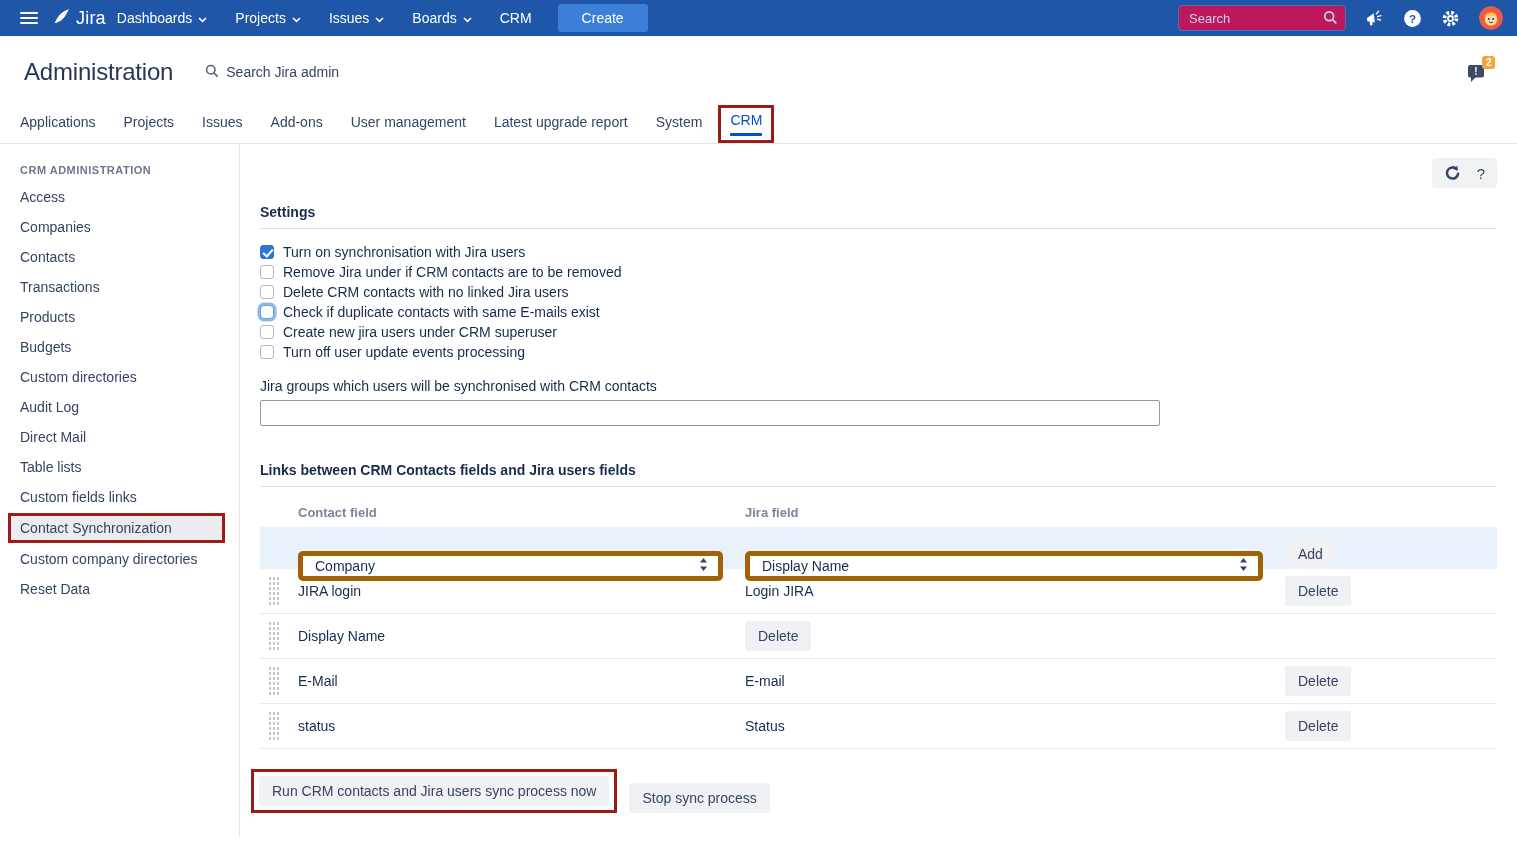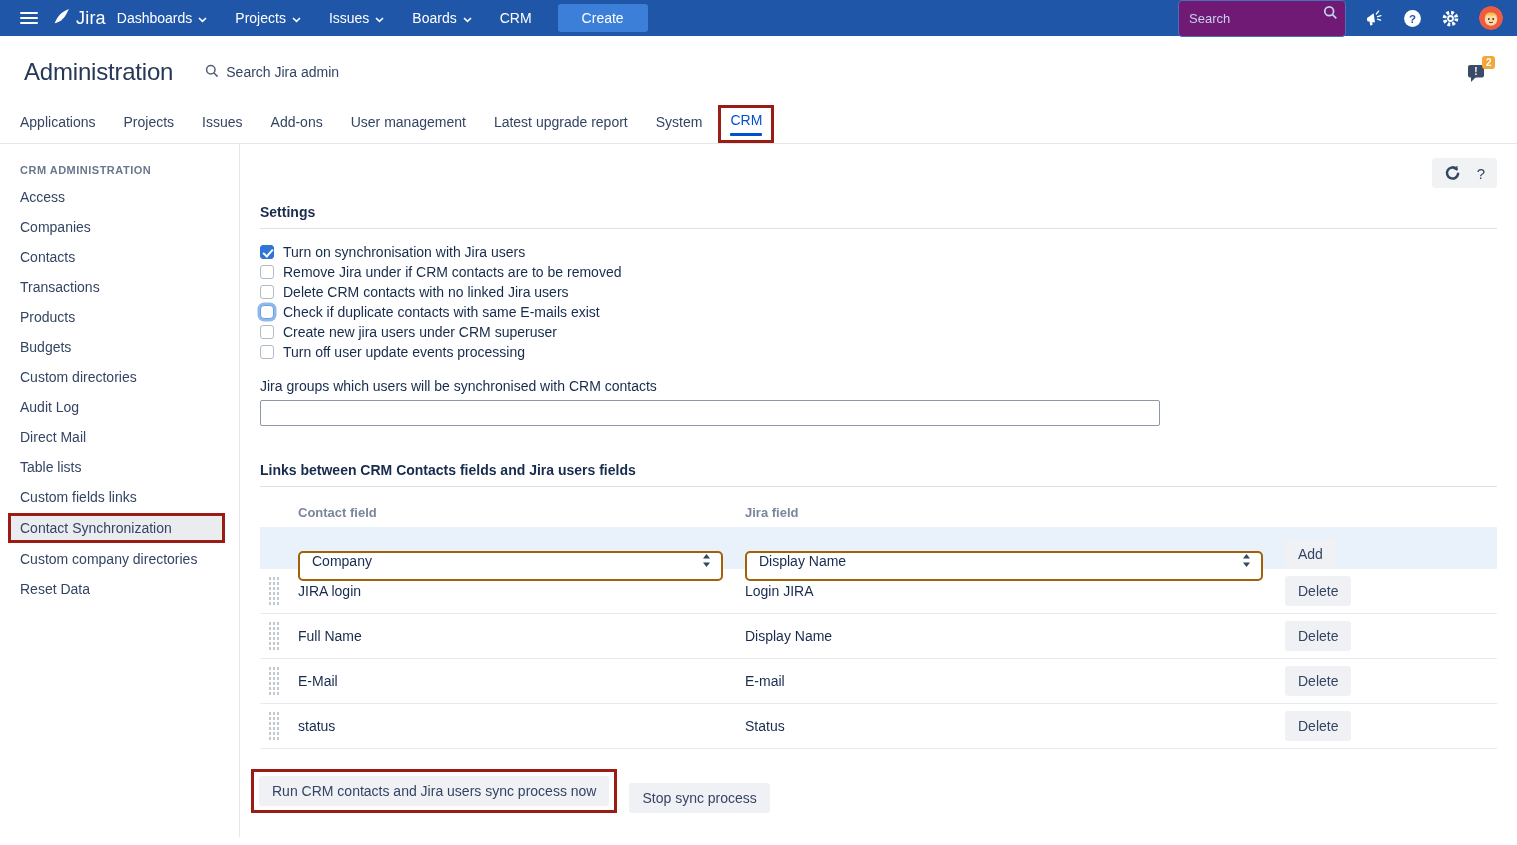--- a/index.html
+++ b/index.html
@@ -11,21 +11,21 @@
   .hamburger { width:18px; height:12px; display:flex; flex-direction:column; justify-content:space-between; cursor:pointer; margin:0 14px 0 6px; }
   .hamburger i { display:block; height:2px; background:#fff; border-radius:1px; }
   .logo { display:flex; align-items:center; gap:5px; margin-right:11px; }
   .logo-text { color:#fff; font-size:18px; font-weight:500; letter-spacing:.2px; }
   .nav-menu { display:flex; align-items:center; gap:28px; }
   .nav-item { display:flex; align-items:center; gap:6px; color:#fff; font-size:14px; font-weight:500; cursor:pointer; }
   .create-btn { margin-left:26px; background:#3b7fd9; color:#fff; font-size:14px; font-weight:500;
     border:none; border-radius:3px; padding:6px 24px; cursor:pointer; }
   .nav-right { margin-left:auto; display:flex; align-items:center; gap:19px; }
   .nav-search { position:relative; width:168px; }
-  .nav-search input { width:168px; height:37px; background:#701a75; border:1px solid #4a71b8; border-radius:4px;
+  .nav-search input { width:168px; height:26px; background:#be185d; border:1px solid #4a71b8; border-radius:4px;
     color:#e8eefb; font-size:13px; padding:0 28px 0 10px; outline:none; }
   .nav-search input::placeholder { color:#c4d2ec; }
   .nav-search .mag { position:absolute; right:8px; top:5px; }
   .nav-icon { display:flex; align-items:center; justify-content:center; cursor:pointer; }
   .avatar { width:24px; height:24px; border-radius:50%; overflow:hidden; cursor:pointer; }
 
   
   .admin-header { display:flex; align-items:center; padding:22px 24px 0 24px; }
   .admin-title { font-size:24px; font-weight:500; color:#253858; letter-spacing:-.2px; }
   .admin-search { display:flex; align-items:center; gap:7px; margin-left:32px; color:#344563; font-size:14px; cursor:pointer; }
@@ -72,22 +72,22 @@
   .link-table { margin-top:10px; }
   .trow { display:grid; grid-template-columns:30px 447px 540px 1fr; align-items:center; padding-left:8px; }
   .thead { height:30px; }
   .thead .col-h { font-size:13px; font-weight:bold; color:#7a869a; }
   .thead .col-h.c1 { grid-column:2; }
   .add-row { background:#e9f1fb; height:42px; }
   .data-row { height:45px; border-bottom:1px solid #e8eaed; font-size:14px; color:#172b4d; }
   .data-row:first-of-type { border-top:1px solid #e8eaed; }
   .handle { width:11px; height:30px; background-image:radial-gradient(#c3c9d1 1.1px, transparent 1.2px);
     background-size:4px 5px; cursor:grab; }
-  .select { width:425px; height:30px; background:#fff; border:2px solid #a16207; border-radius:5px;
-    display:flex; align-items:flex-start; justify-content:space-between; padding:0 10px 0 12px; font-size:14px; cursor:pointer;margin-top:24px; }
+  .select { width:425px; height:30px; background:#fff; border:5px solid #a16207; border-radius:5px;
+    display:flex; align-items:center; justify-content:space-between; padding:0 10px 0 12px; font-size:14px; cursor:pointer;margin-top:24px; }
   .select.wide { width:518px; }
   .btn { background:#f0f1f4; border:none; border-radius:3px; color:#344563; font-size:14px;
     height:30px; padding:0 13px; cursor:pointer; font-family:"Liberation Sans", sans-serif; }
 
   .actions { display:flex; align-items:flex-end; margin-top:20px; }
   .red-wrap { border:3px solid #9b1c15; padding:4px 5px; margin-left:-9px; display:inline-flex; }
   .stop-btn { margin-left:12px; }
 </style>
 </head>
 <body>
@@ -315,21 +315,20 @@
       </div>
 
       <div class="trow data-row">
         <div class="handle"></div>
         <div>JIRA login</div>
         <div>Login JIRA</div>
         <div><button class="btn">Delete</button></div>
       </div>
       <div class="trow data-row">
         <div class="handle"></div>
-        <div>Full Name</div>
         <div>Display Name</div>
         <div><button class="btn">Delete</button></div>
       </div>
       <div class="trow data-row">
         <div class="handle"></div>
         <div>E-Mail</div>
         <div>E-mail</div>
         <div><button class="btn">Delete</button></div>
       </div>
       <div class="trow data-row">

